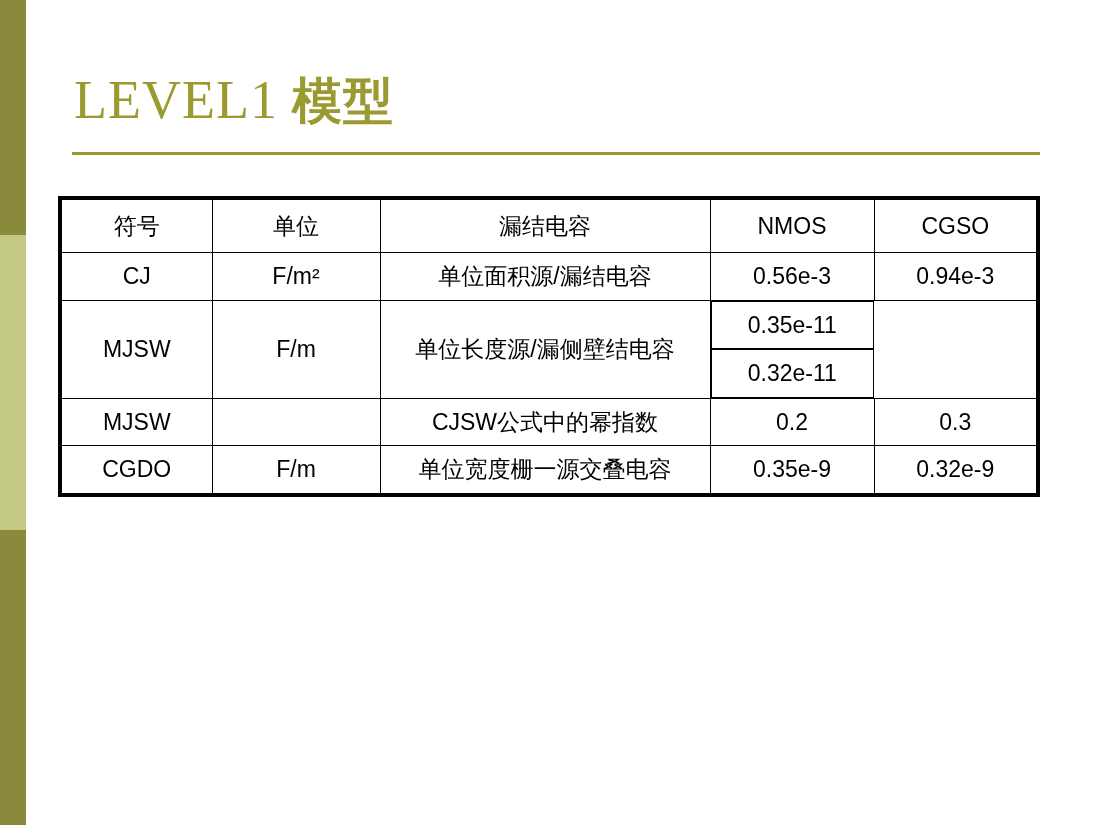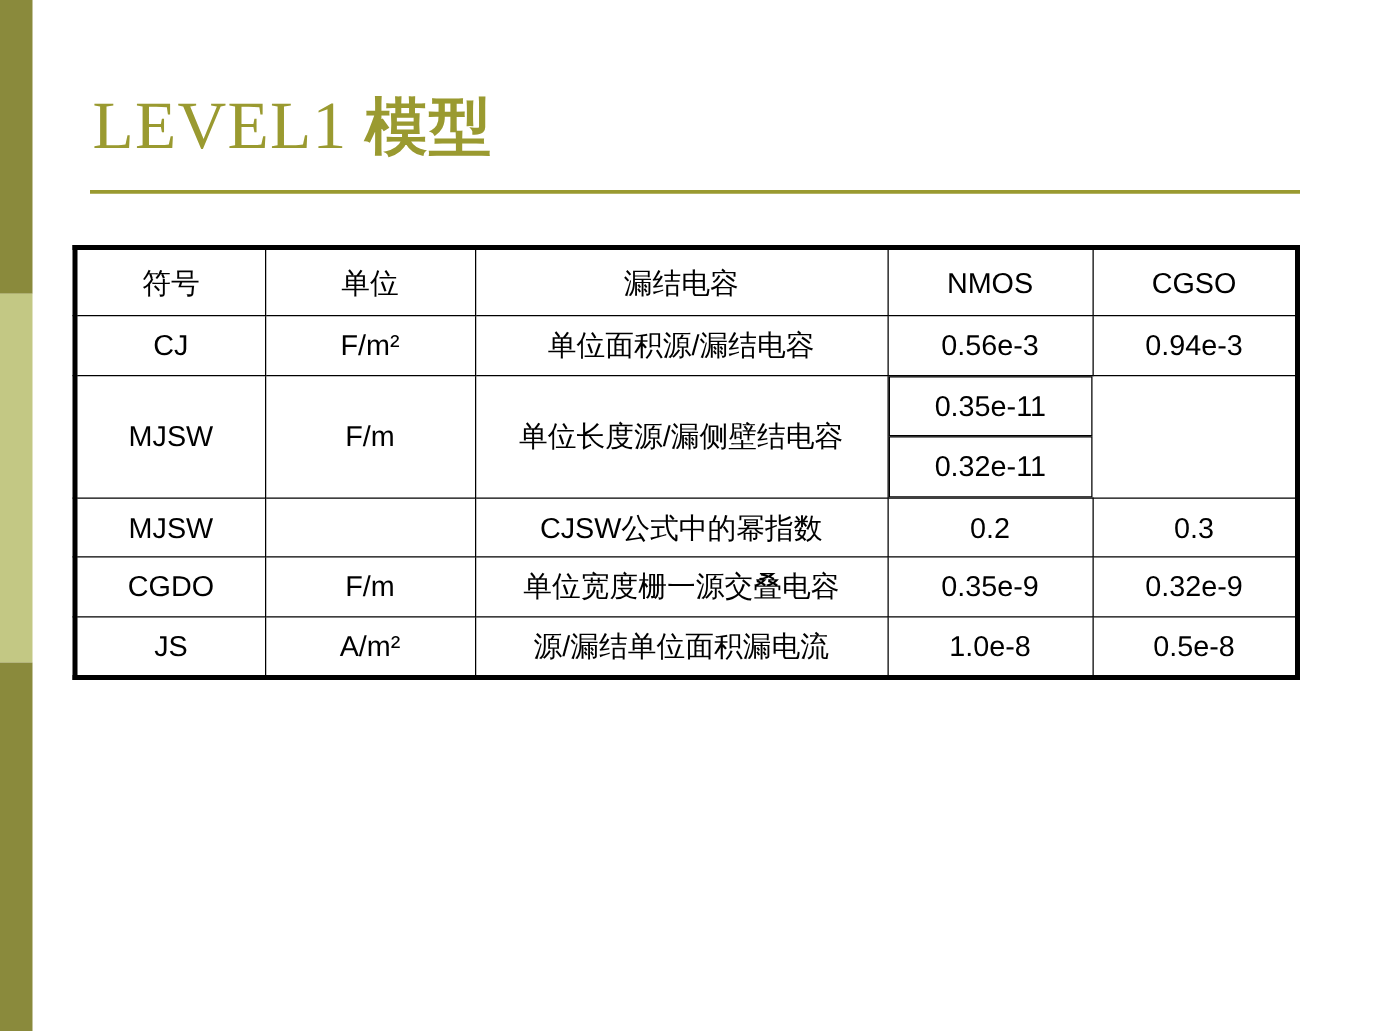--- a/index.html
+++ b/index.html
@@ -165,24 +165,17 @@
           <td>0.2</td>
           <td>0.3</td>
         </tr>
         <tr>
           <td>CGDO</td>
           <td>F/m</td>
           <td>单位宽度栅一源交叠电容</td>
           <td>0.35e-9</td>
           <td>0.32e-9</td>
         </tr>
-        <tr>
-          <td>JS</td>
-          <td>A/m²</td>
-          <td>源/漏结单位面积漏电流</td>
-          <td>1.0e-8</td>
-          <td>0.5e-8</td>
-        </tr>
       </tbody>
     </table>
   </div>
 
 </div>
 
 </body></html>

